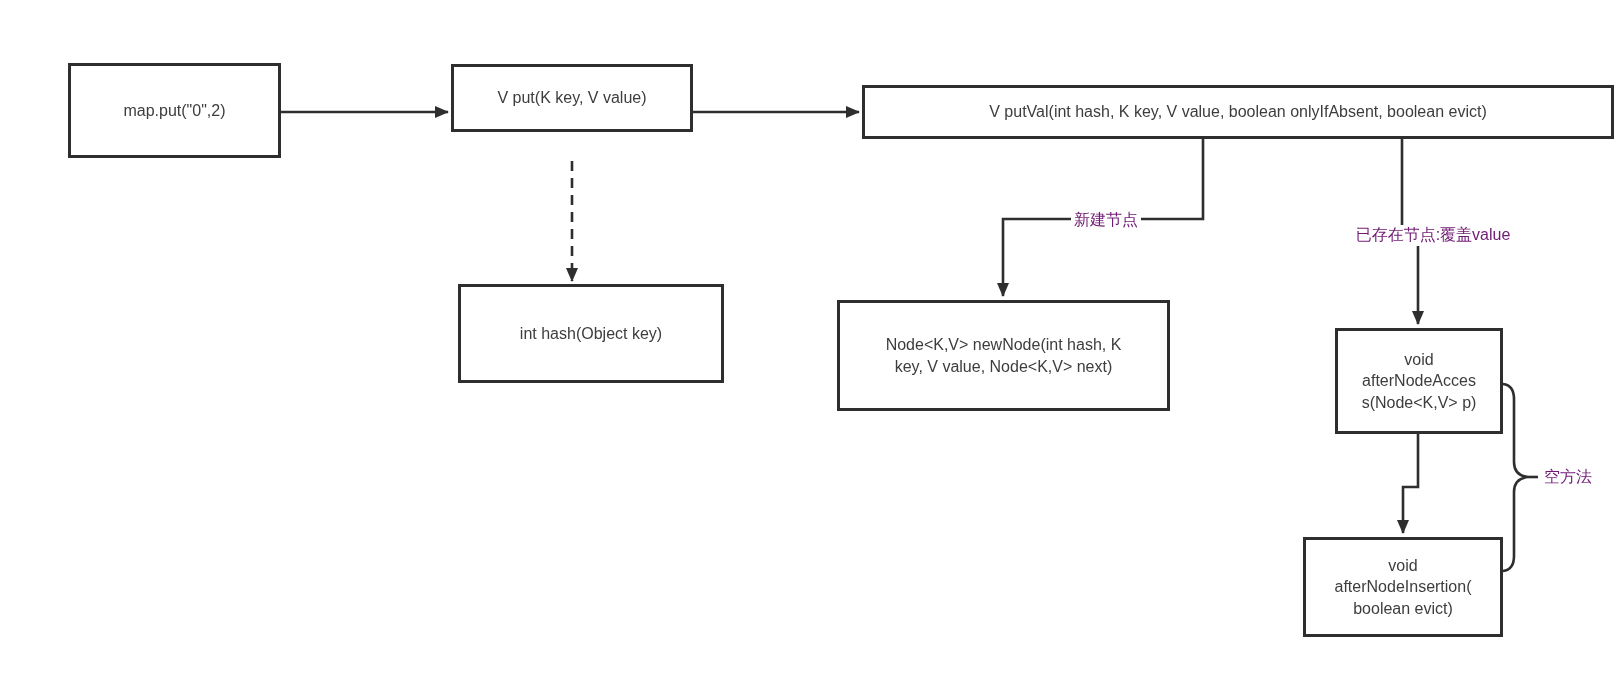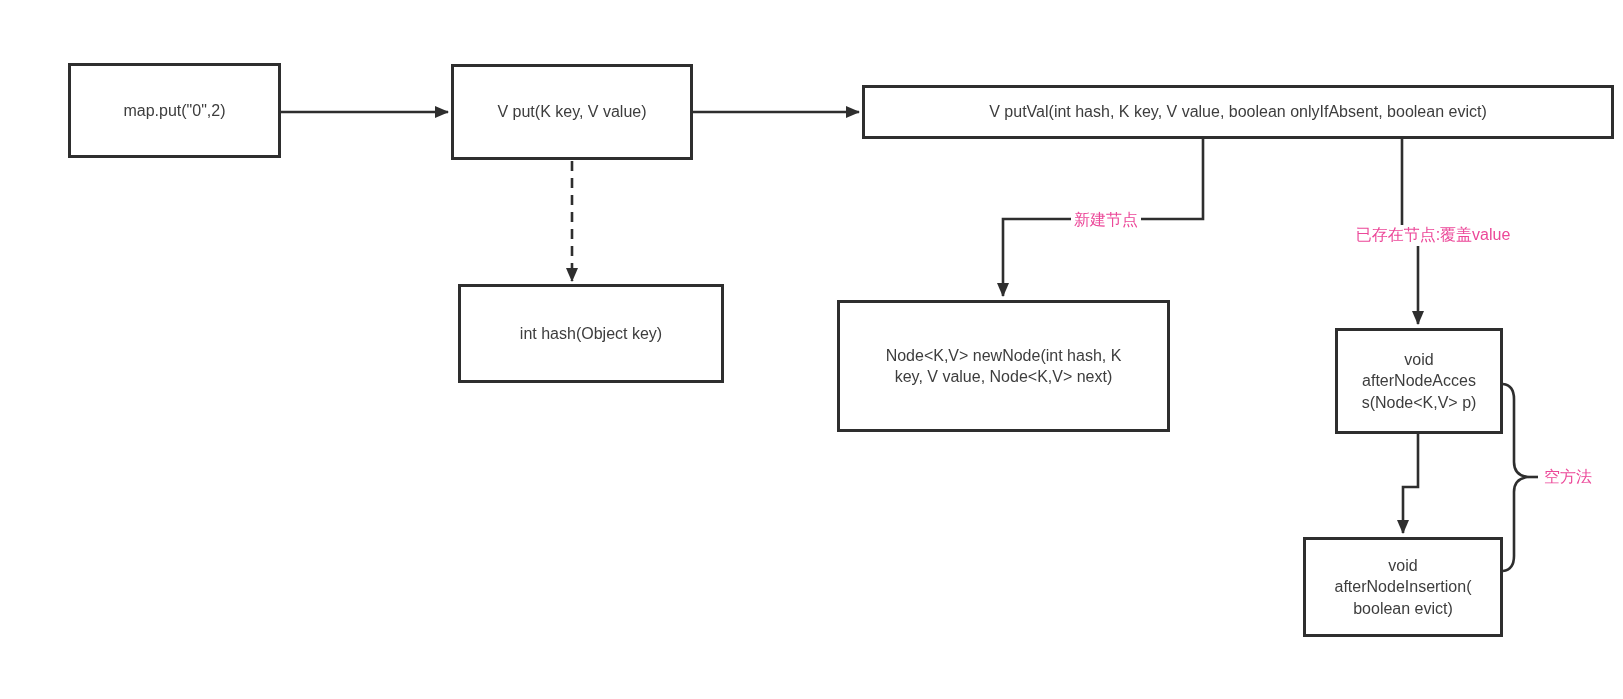--- a/index.html
+++ b/index.html
@@ -27,34 +27,34 @@
     text-align: center;
     font-size: 16px;
     line-height: 1.32;
     color: #3d3d3d;
     white-space: pre-line;
     padding: 2px 6px;
   }
   .edge-label {
     position: absolute;
     background: #ffffff;
-    color: #ec4899;
+    color: #701a75;
     font-size: 16px;
     line-height: 20px;
     padding: 0 3px;
     white-space: nowrap;
   }
   .center-x { transform: translateX(-50%); }
 
   
   #box-map-put            { left: 68px;   top: 63px;  width: 213px; height: 95px; }
-  #box-put                { left: 451px;  top: 64px;  width: 242px; height: 96px; }
+  #box-put                { left: 451px;  top: 64px;  width: 242px; height: 68px; }
   #box-putval             { left: 862px;  top: 85px;  width: 752px; height: 54px; }
   #box-hash               { left: 458px;  top: 284px; width: 266px; height: 99px; }
-  #box-newnode            { left: 837px;  top: 300px; width: 333px; height: 132px; }
+  #box-newnode            { left: 837px;  top: 300px; width: 333px; height: 111px; }
   #box-afternodeaccess    { left: 1335px; top: 328px; width: 168px; height: 106px; }
   #box-afternodeinsertion { left: 1303px; top: 537px; width: 200px; height: 100px; }
 
   #label-new-node      { left: 1106px; top: 210px; }
   #label-existing-node { left: 1433px; top: 225px; }
   #label-empty-method  { left: 1541px; top: 467px; font-family: Liberation Serif, serif; }
 </style>
 </head>
 <body>
 

